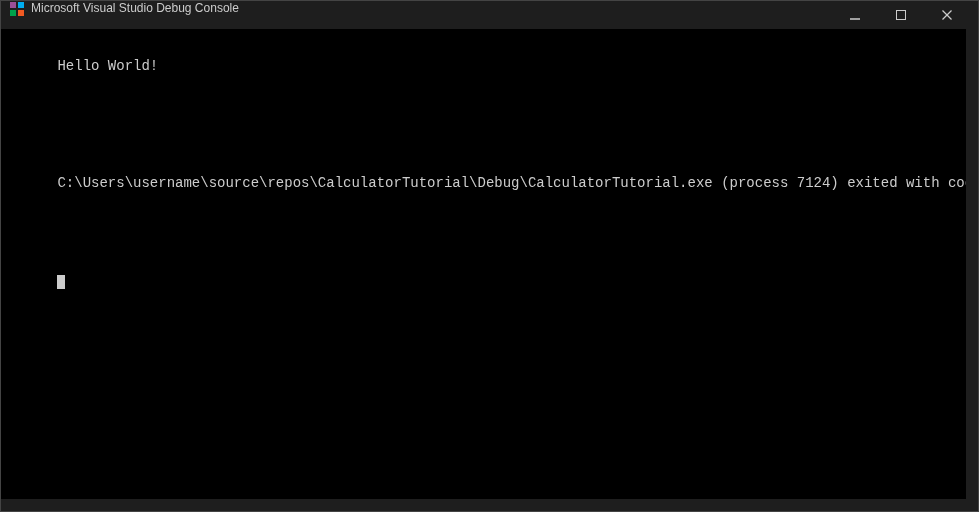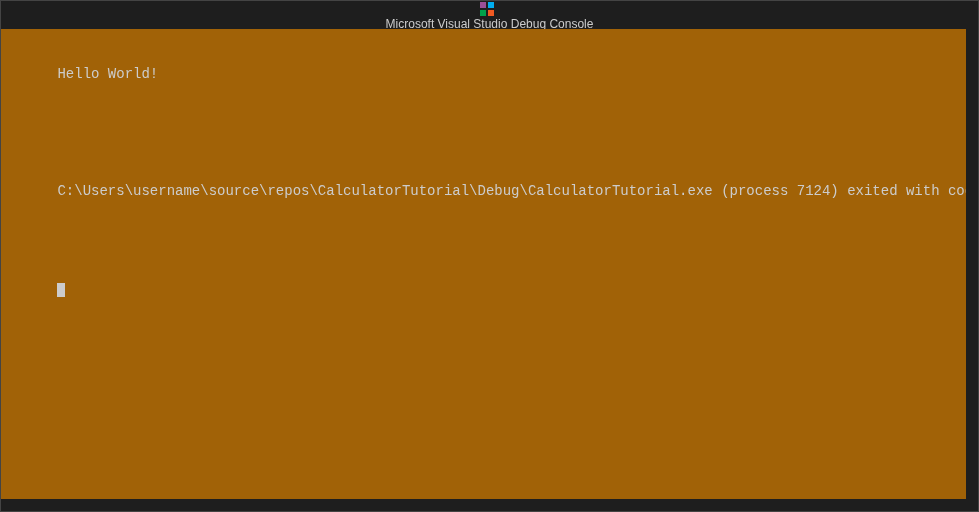--- a/index.html
+++ b/index.html
@@ -20,25 +20,23 @@
       height: 512px;
       display: flex;
       flex-direction: column;
       border: 1px solid #444;
     }
 
     .titlebar {
       background-color: #1e1e1e;
       height: 28px;
       display: flex;
-      align-items: center;
       padding: 0 8px;
       flex-shrink: 0;
       user-select: none;
-      flex-direction: column;
     }
 
     .titlebar-icon {
       width: 16px;
       height: 16px;
       margin-right: 6px;
       display: flex;
       align-items: center;
       justify-content: center;
       flex-shrink: 0;
@@ -74,23 +72,23 @@
       border: none;
       outline: none;
     }
 
     .titlebar-btn svg {
       width: 10px;
       height: 10px;
     }
 
     .console-area {
-      background-color: #a16207;
+      background-color: #000000;
       flex: 1;
-      padding: 16px 6px;
+      padding: 8px 6px;
       overflow: hidden;
       position: relative;
     }
 
     .console-text {
       font-family: 'Consolas', 'Courier New', monospace;
       font-size: 14px;
       color: #cccccc;
       line-height: 1.4;
       white-space: pre;

